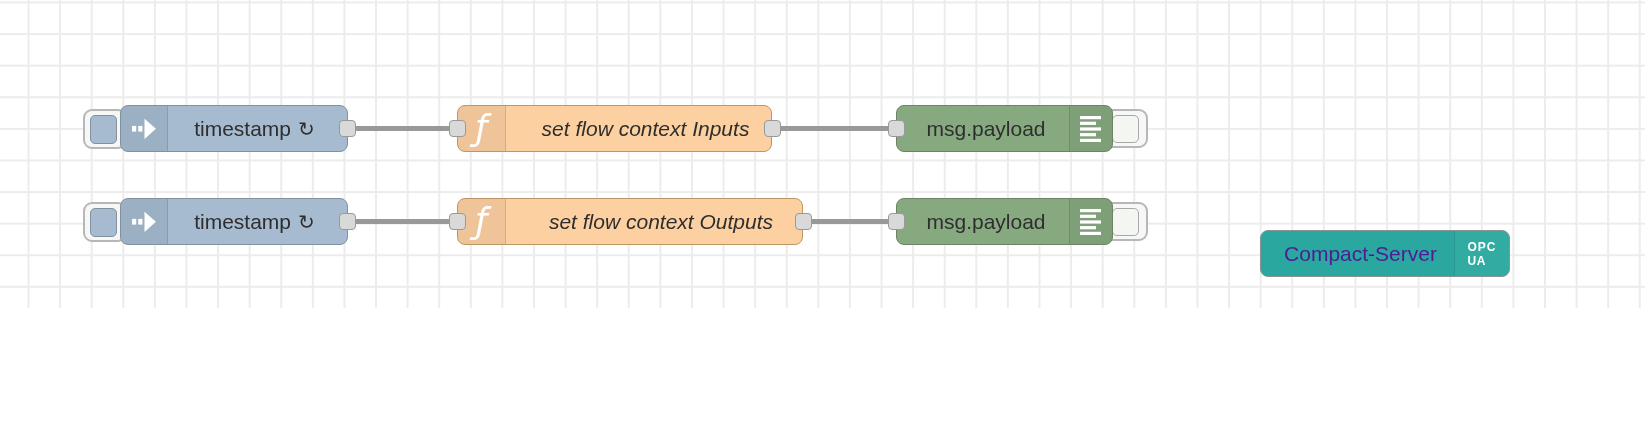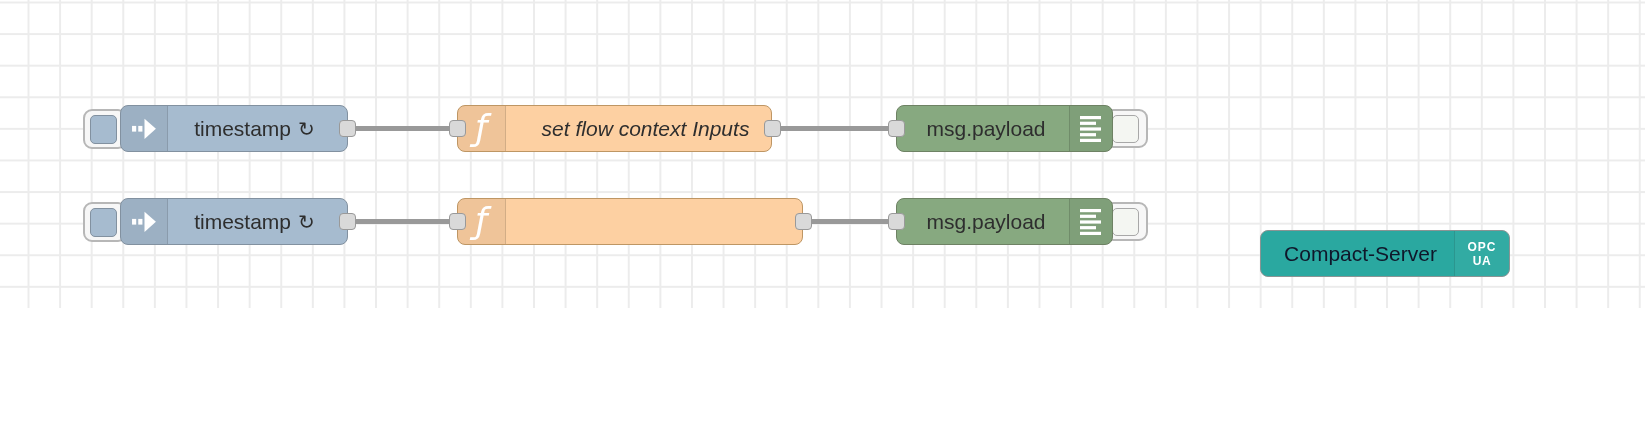--- a/index.html
+++ b/index.html
@@ -95,21 +95,21 @@
     position: absolute;
     width: 17px; height: 17px;
     background: #d9d9d9;
     border: 1.5px solid #999999;
     border-radius: 4px;
     z-index: 4;
   }
 
   .badge-text {
     display: flex; flex-direction: column;
-    align-items: center; justify-content: center;
+    justify-content: center;
     color: #ffffff; font-weight: bold; line-height: 1;
   }
   .badge-top    { font-size: 12px; letter-spacing: 1px; margin-bottom: 2px; }
   .badge-bottom { font-size: 12px; letter-spacing: 0.5px; }
 
   svg { display: block; }
 </style>
 </head>
 <body>
 
@@ -185,20 +185,21 @@
       <span>timestamp</span>
       <span class="repeat-glyph">↻</span>
     </div>
   </div>
   <div class="port" style="left:339px; top:213px;"></div>
 
   <div class="node function" style="left:457px; top:198px; width:346px;">
     <div class="band left" style="width:48px;">
       <span class="fn-glyph">ƒ</span>
     </div>
+    <div class="node-label italic" style="left:48px; right:6px;">set flow context Outputs</div>
   </div>
   <div class="port" style="left:449px; top:213px;"></div>
   <div class="port" style="left:795px; top:213px;"></div>
 
   <div class="btn-outer" style="left:1104px; top:202px; height:39px;"></div>
   <div class="btn-inner toggle" style="left:1112px; top:208px; height:28px;"></div>
 
   <div class="node debug" style="left:896px; top:198px;">
     <div class="band right" style="width:43px;">
       <span>
@@ -215,16 +216,16 @@
   </div>
   <div class="port" style="left:888px; top:213px;"></div>
 
   <div class="node server" style="left:1260px; top:230px;">
     <div class="band right badge" style="width:55px;">
       <span class="badge-text">
         <span class="badge-top">OPC</span>
         <span class="badge-bottom">UA</span>
       </span>
     </div>
-    <div class="node-label" style="left:6px; right:55px; color:#0f172a;">Compact-Server</div>
+    <div class="node-label" style="left:6px; right:55px; color:#4c1d95;">Compact-Server</div>
   </div>
 
 </div>
 
 </body></html>

